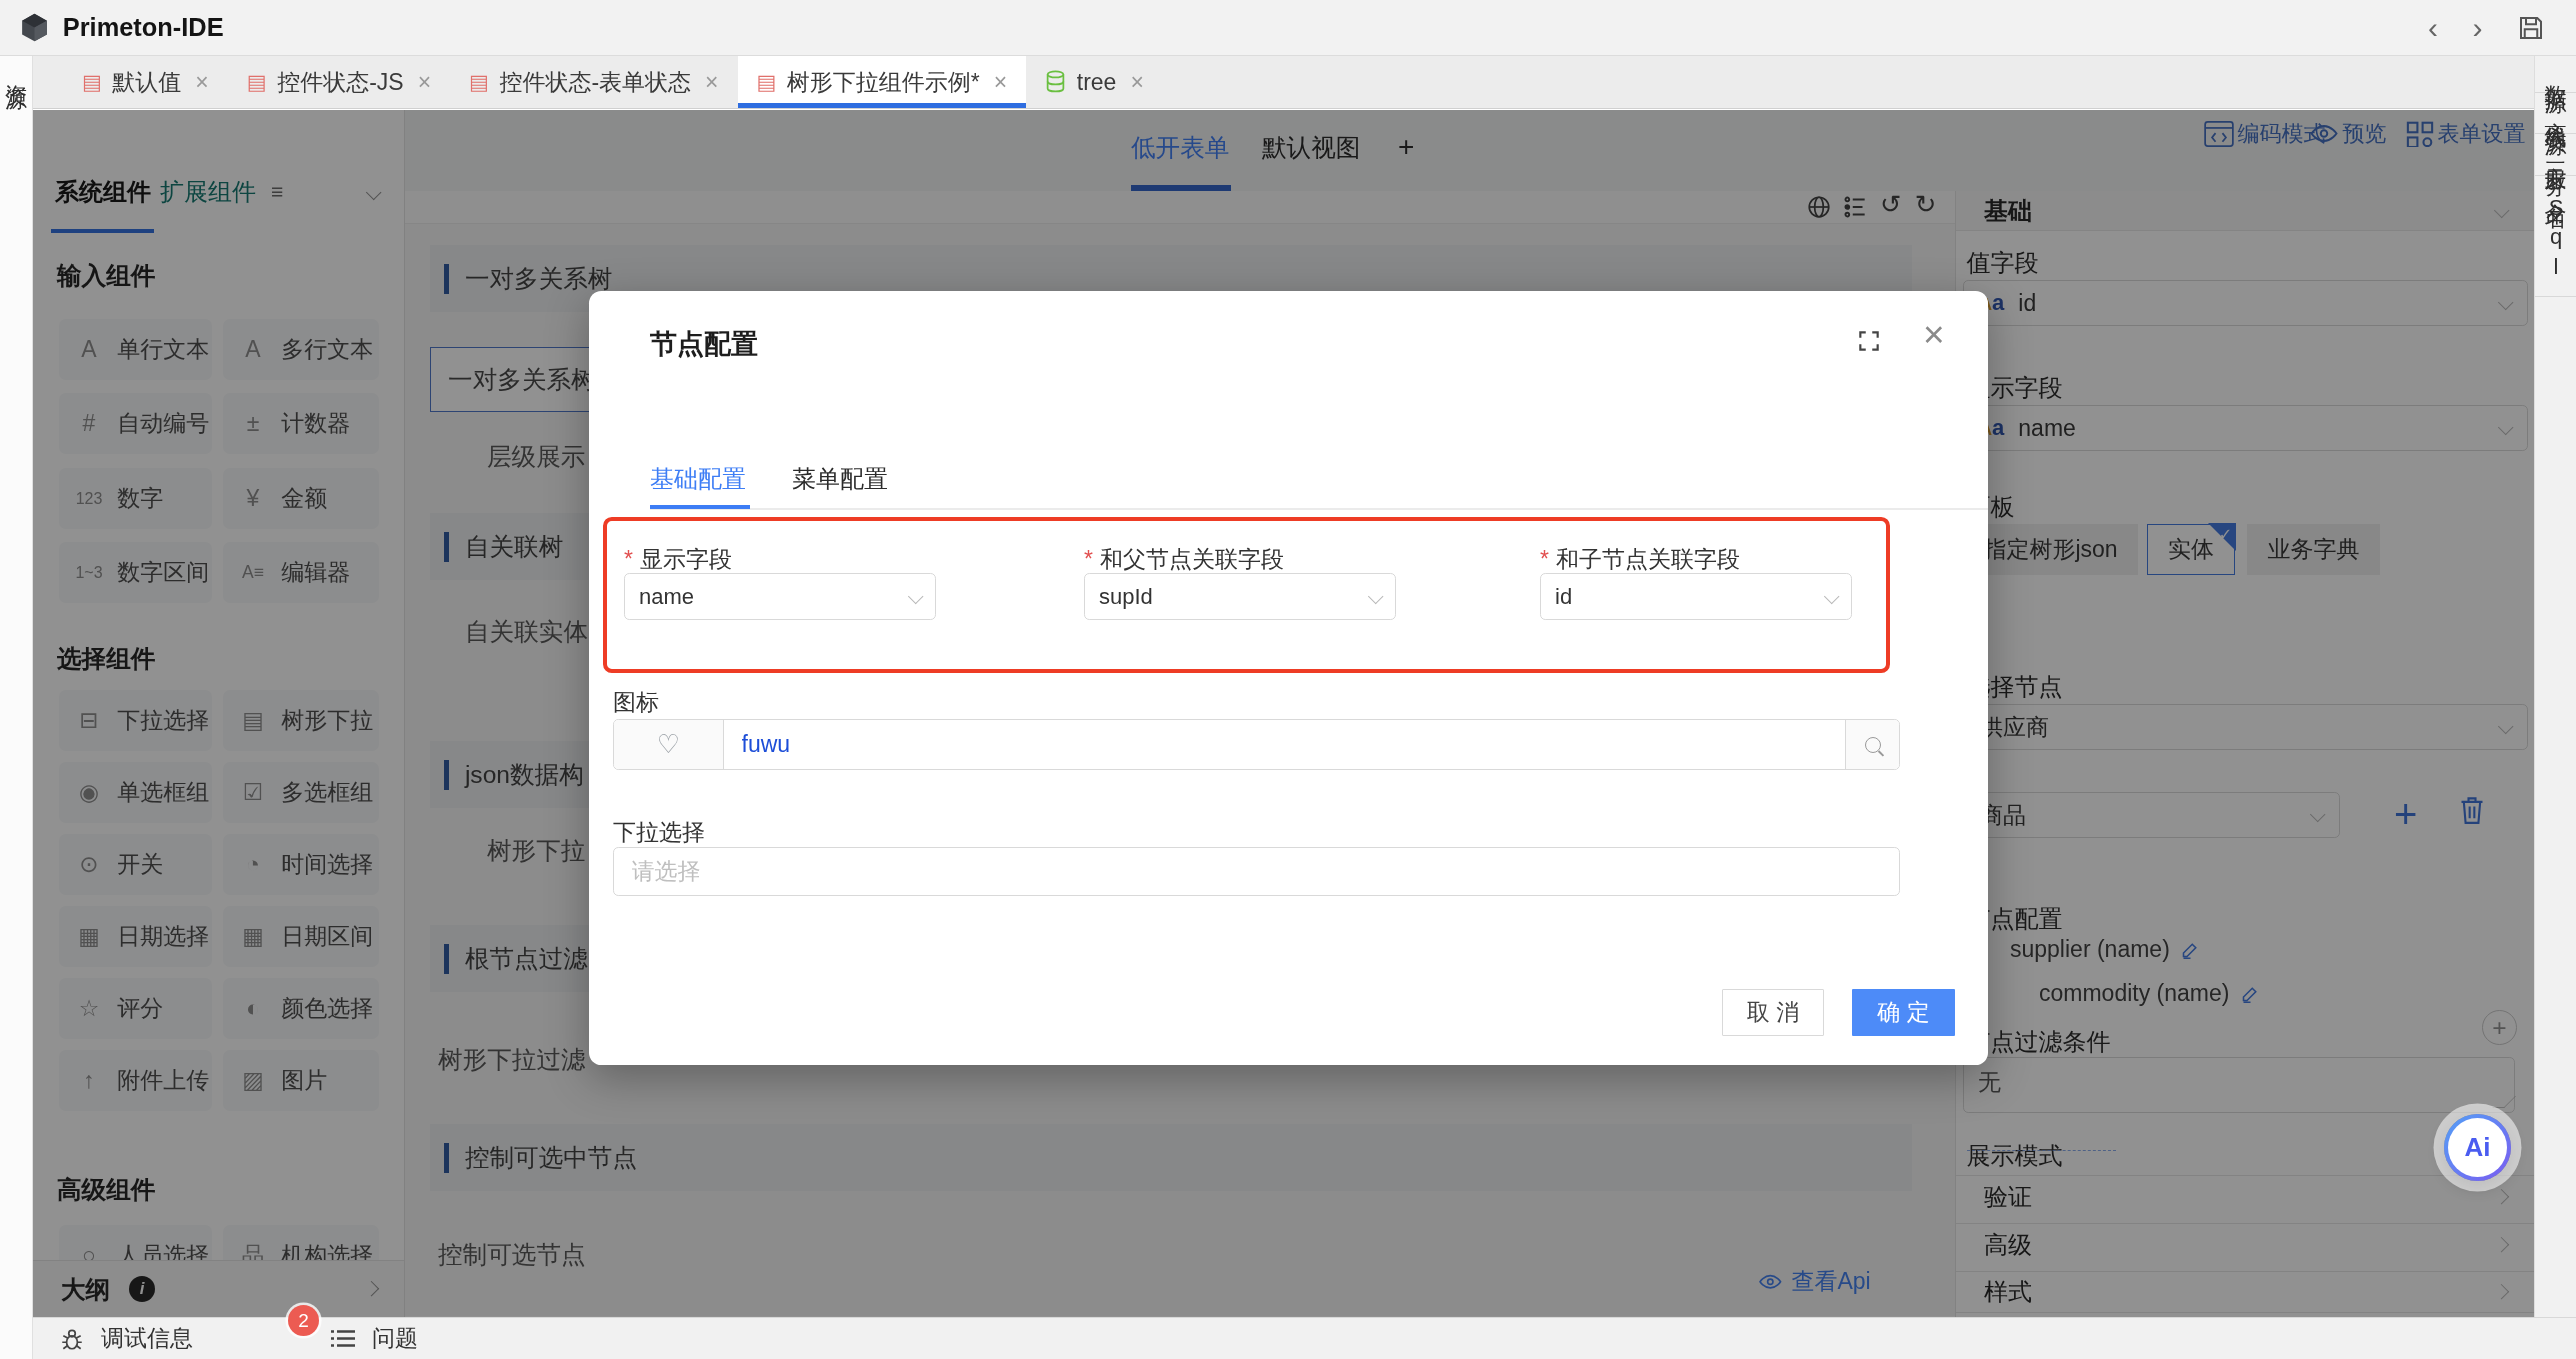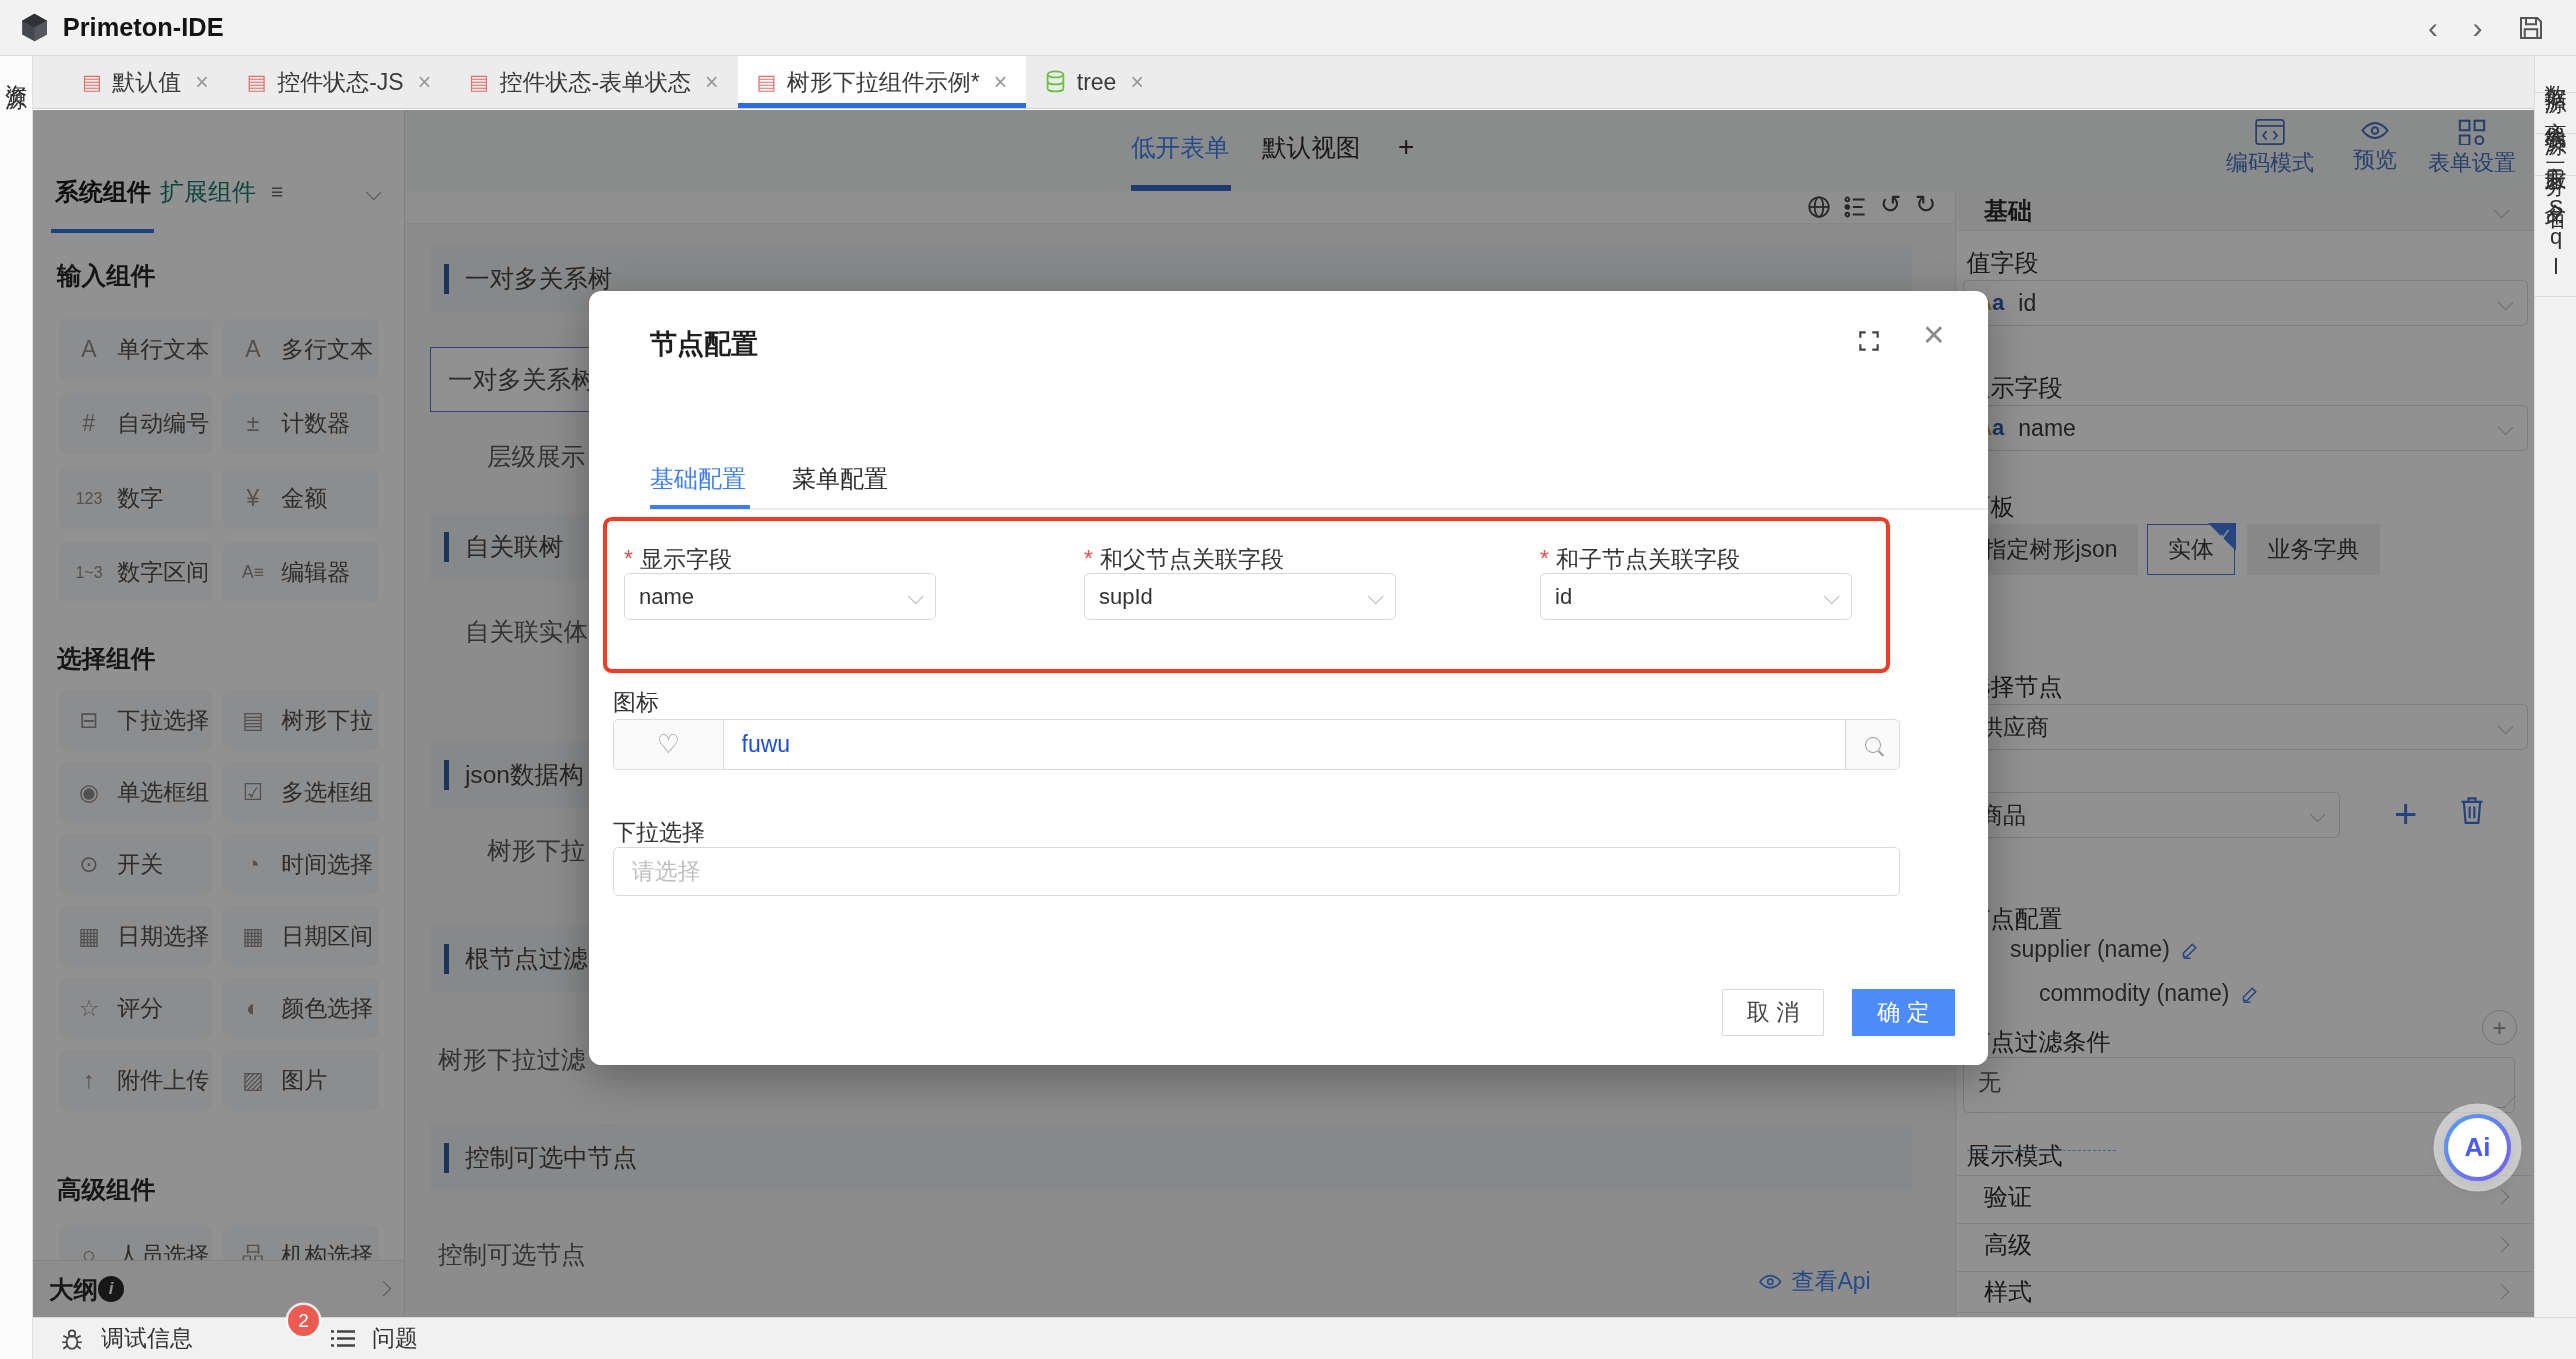--- a/index.html
+++ b/index.html
@@ -27,33 +27,33 @@
 .tclose{font-size:23px;color:#999;margin-left:3.5px}
 
 .sidebar{position:absolute;left:33px;top:110px;width:372px;height:1207px;background:#fff;border-right:0.9px solid #e2e2e2;overflow:hidden}
 .sbtab{position:absolute;font-size:24px;color:#0f766e;cursor:pointer}
 .sbtab.active{color:#111;font-weight:bold}
 .sbunder{position:absolute;left:17.5px;top:119px;width:103px;height:4.4px;background:#2e6de0}
 .grouptitle{position:absolute;font-size:24.6px;font-weight:600;color:#1f1f1f}
 .tile{position:absolute;height:61px;background:#f6f7f9;border-radius:7px;display:flex;align-items:center;padding:0 10.5px;gap:8.8px;cursor:grab}
 .tile .g{width:39px;text-align:center;color:#8a8a8a;font-size:23px;flex:none}
 .tile .lb{font-size:23px;color:#4a4a4a;white-space:nowrap}
-.outlinebar{position:absolute;left:0;top:1150px;width:372px;height:57px;background:#f7f7f7;border-top:0.9px solid #e3e3e3;display:flex;align-items:center;padding:0 16px;}
+.outlinebar{position:absolute;left:0;top:1150px;width:372px;height:57px;background:#f7f7f7;border-top:0.9px solid #e3e3e3;display:flex;align-items:center;padding:0 28px;gap:19px}
 .infodot{width:26px;height:26px;border-radius:50%;background:#222;color:#fff;font-size:16.7px;font-style:italic;font-weight:bold;display:flex;align-items:center;justify-content:center}
 
 .chev{display:inline-block;width:11.4px;height:11.4px;border-right:1.8px solid #8f8f8f;border-bottom:1.8px solid #8f8f8f}
 .chev.down{transform:rotate(45deg)}
 .chev.right{transform:rotate(-45deg)}
 .chev.lite{border-color:#b9b9b9}
 
 .formheader{position:absolute;left:405px;top:110px;width:2129px;height:82px;background:#f3f4f5;border-bottom:0.9px solid #e0e0e0}
 .vtab{position:absolute;top:21px;font-size:24.6px;color:#262626;cursor:pointer}
 .vtab.active{color:#3d7df5}
 .vtabunder{position:absolute;top:75px;height:6.1px;background:#2e62c9}
-.haction{position:absolute;top:8.8px;width:132px;display:flex;flex-direction:column;align-items:center;gap:3.5px;color:#3f6cc0;font-size:22px;cursor:pointer}
+.haction{position:absolute;top:8.8px;width:132px;display:flex;align-items:center;gap:3.5px;color:#3f6cc0;font-size:22px;cursor:pointer}
 
 .cantool{position:absolute;left:405px;top:191px;width:1550px;height:33px;background:#fcfcfc;border-bottom:0.9px solid #ececec}
 .cantool .ic{position:absolute;top:0;font-size:25.4px;color:#3c3c3c;cursor:pointer}
 .canvas{position:absolute;left:405px;top:224px;width:1550px;height:1092px;background:#f6f6f6}
 .band{position:absolute;left:24.6px;width:1482px;height:67px;background:#edeff1;display:flex;align-items:center;padding-left:14px;cursor:pointer}
 .band .bar{width:5.3px;height:30px;background:#2b579e;margin-right:16px}
 .band .t{font-size:24.6px;color:#3d3d3d}
 .canlabel{position:absolute;font-size:24.6px;color:#555}
 .selbox{position:absolute;left:24.6px;width:491px;height:65px;background:#fff;border:1.8px solid #4a74c9;display:flex;align-items:center;padding-left:17.5px;font-size:24.6px;color:#444}
 .apilink{position:absolute;display:flex;align-items:center;gap:8.8px;color:#3f7ef0;font-size:23px;cursor:pointer}

